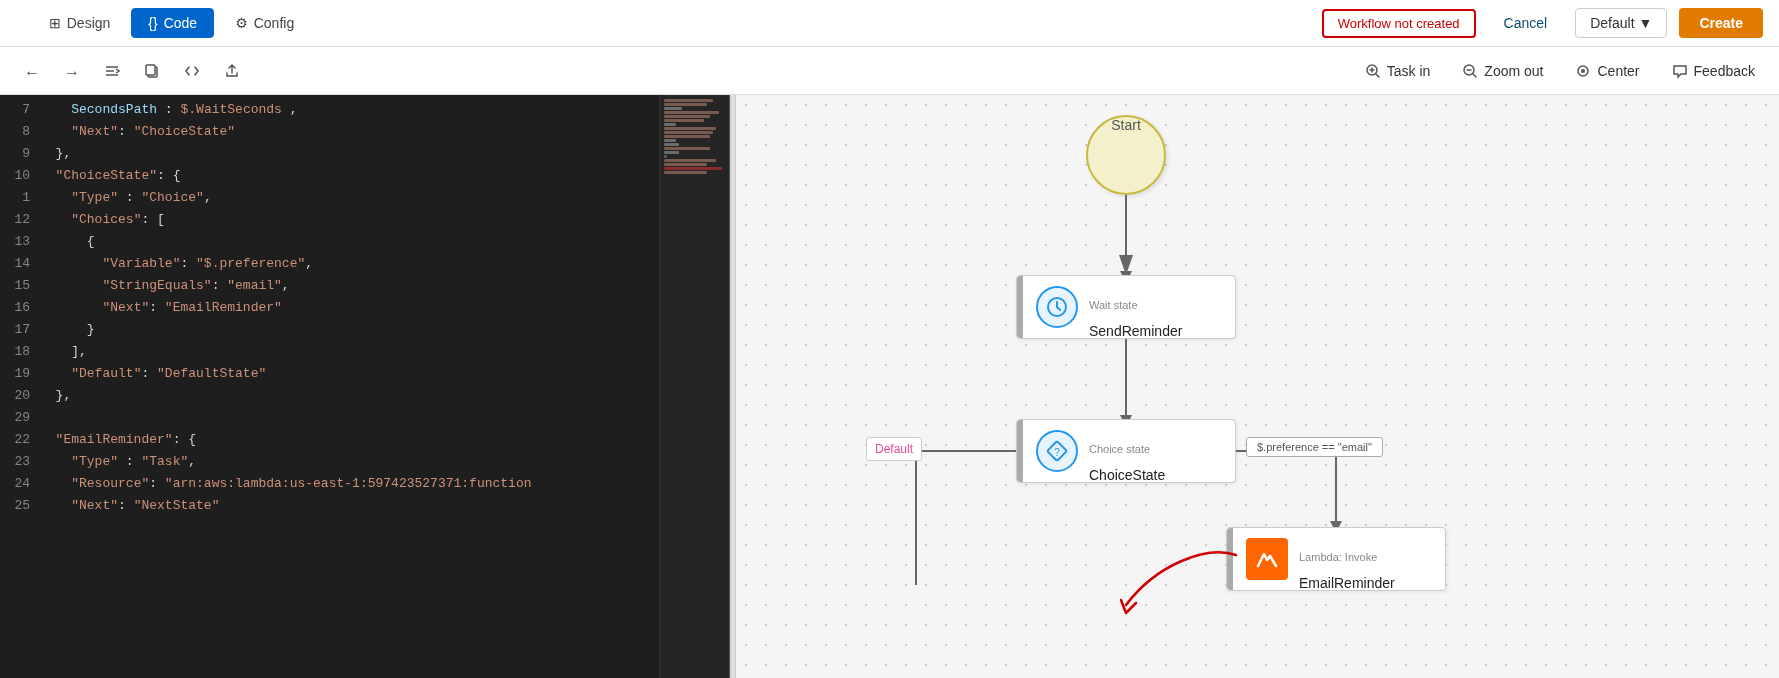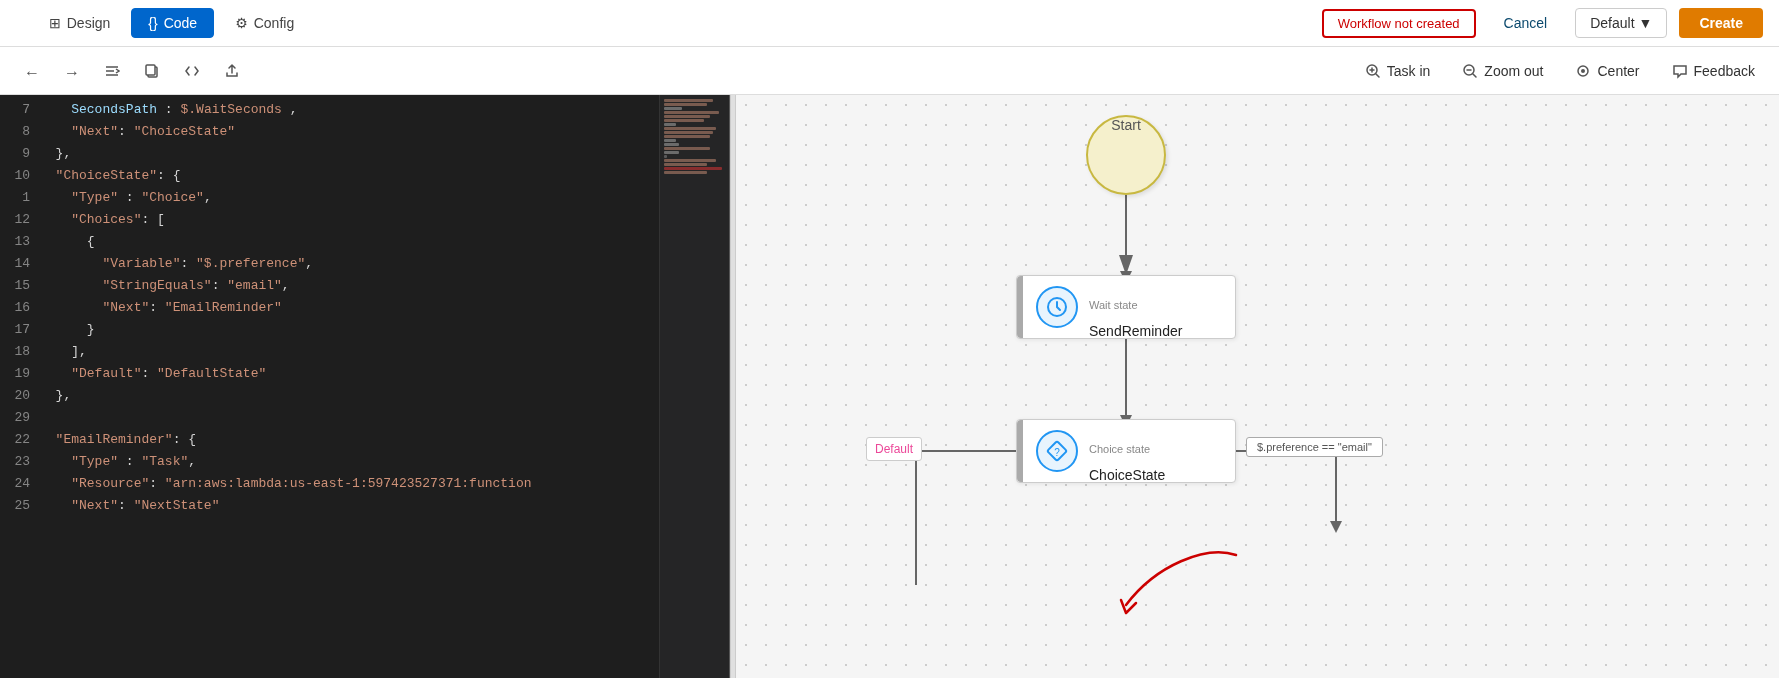--- a/index.html
+++ b/index.html
@@ -554,20 +554,35 @@
       </div>
 
       <div class="label-box" style="top:342px; left:130px;">
         <span>Default</span>
       </div>
 
       <div class="condition-box" style="top:342px; left:510px;">
         <span>$.preference == "email"</span>
       </div>
 
+      <div class="workflow-node" style="top:432px; left:490px;">
+        <div class="node-left-bar" style="background:#aaa;"></div>
+        <div class="node-icon-area">
+          <div class="node-icon-circle" style="background:#ff6600; border-radius:4px; border:none; width:42px; height:42px; display:flex; align-items:center; justify-content:center;">
+
+            <svg width="26" height="26" viewBox="0 0 26 26" fill="none">
+              <path d="M4 20L10 8L13 14L16 10L22 20" stroke="white" stroke-width="2.5" stroke-linecap="round" stroke-linejoin="round" fill="none"></path>
+            </svg>
+          </div>
+        </div>
+        <div class="node-text">
+          <div class="node-type">Lambda: Invoke</div>
+          <div class="node-name">EmailReminder</div>
+        </div>
+      </div>
 
       <svg style="position:absolute; top:440px; left:340px; width:220px; height:100px; pointer-events:none;">
         <path d="M 160 20 C 130 10, 80 30, 50 70" stroke="#cc0000" stroke-width="2.5" fill="none" stroke-linecap="round"></path>
         <path d="M 45 65 L 50 78 L 60 68" stroke="#cc0000" stroke-width="2.5" fill="none" stroke-linecap="round" stroke-linejoin="round"></path>
       </svg>
 
     </div>
   </div>
 
 </div>

